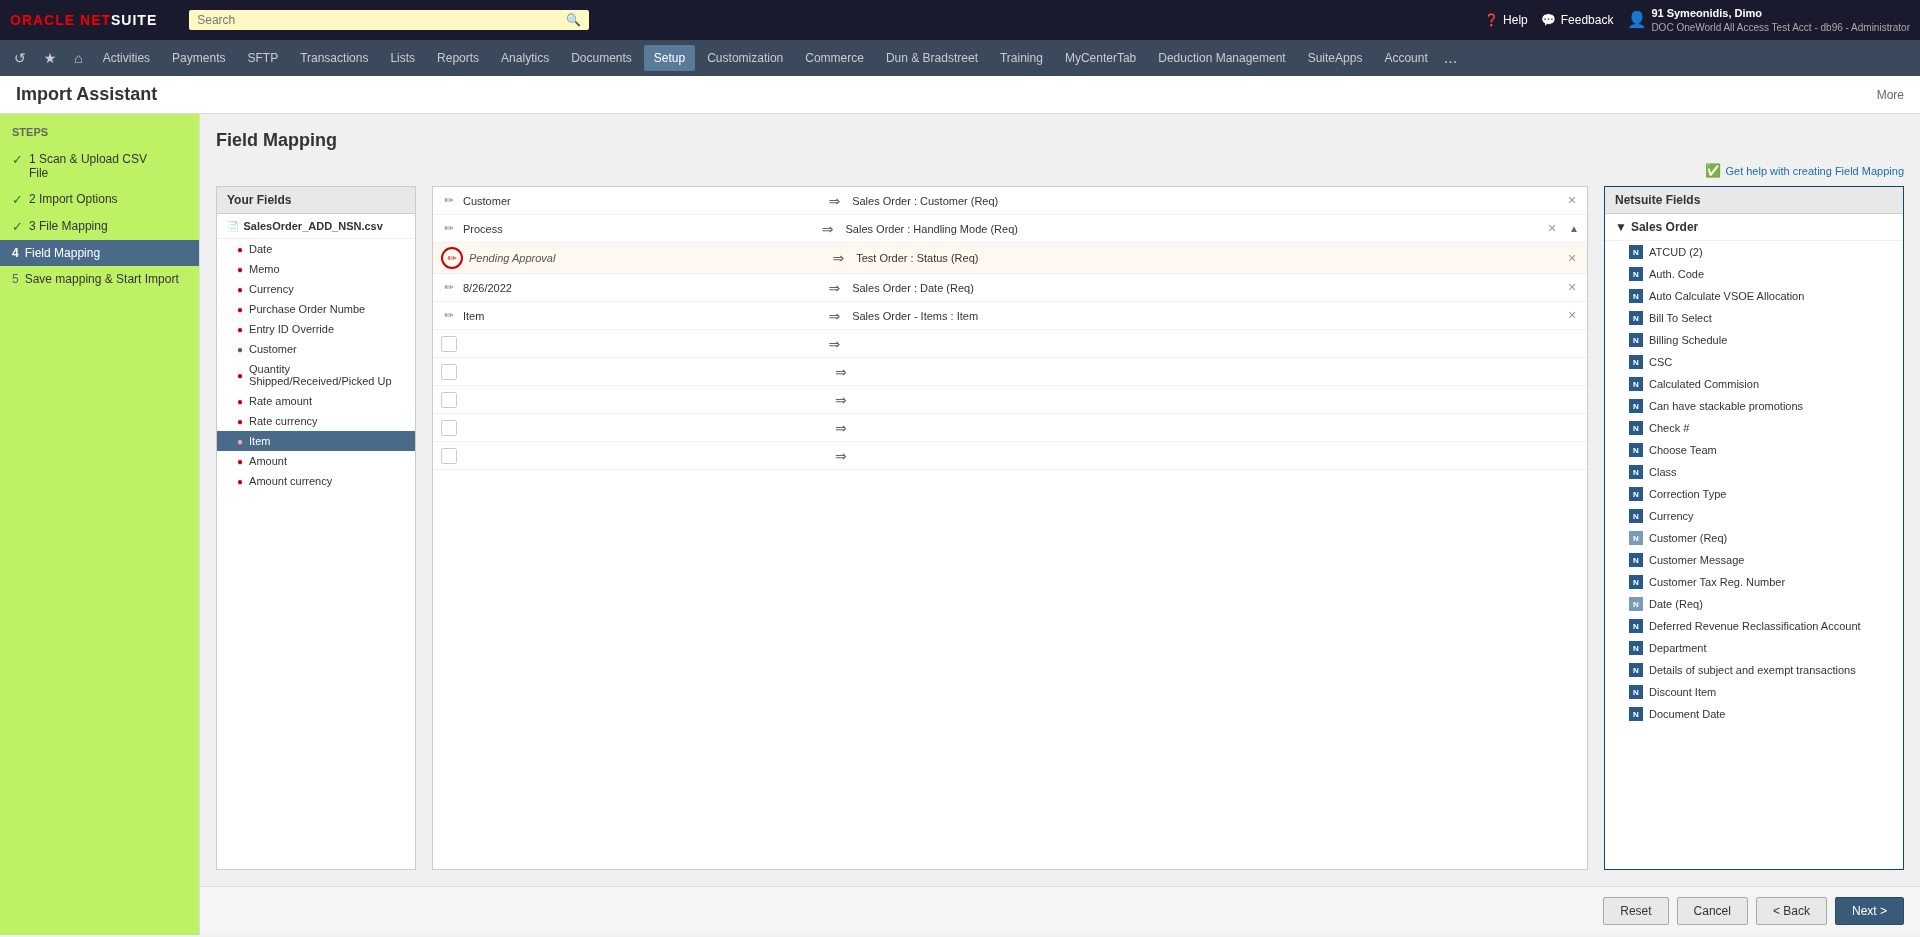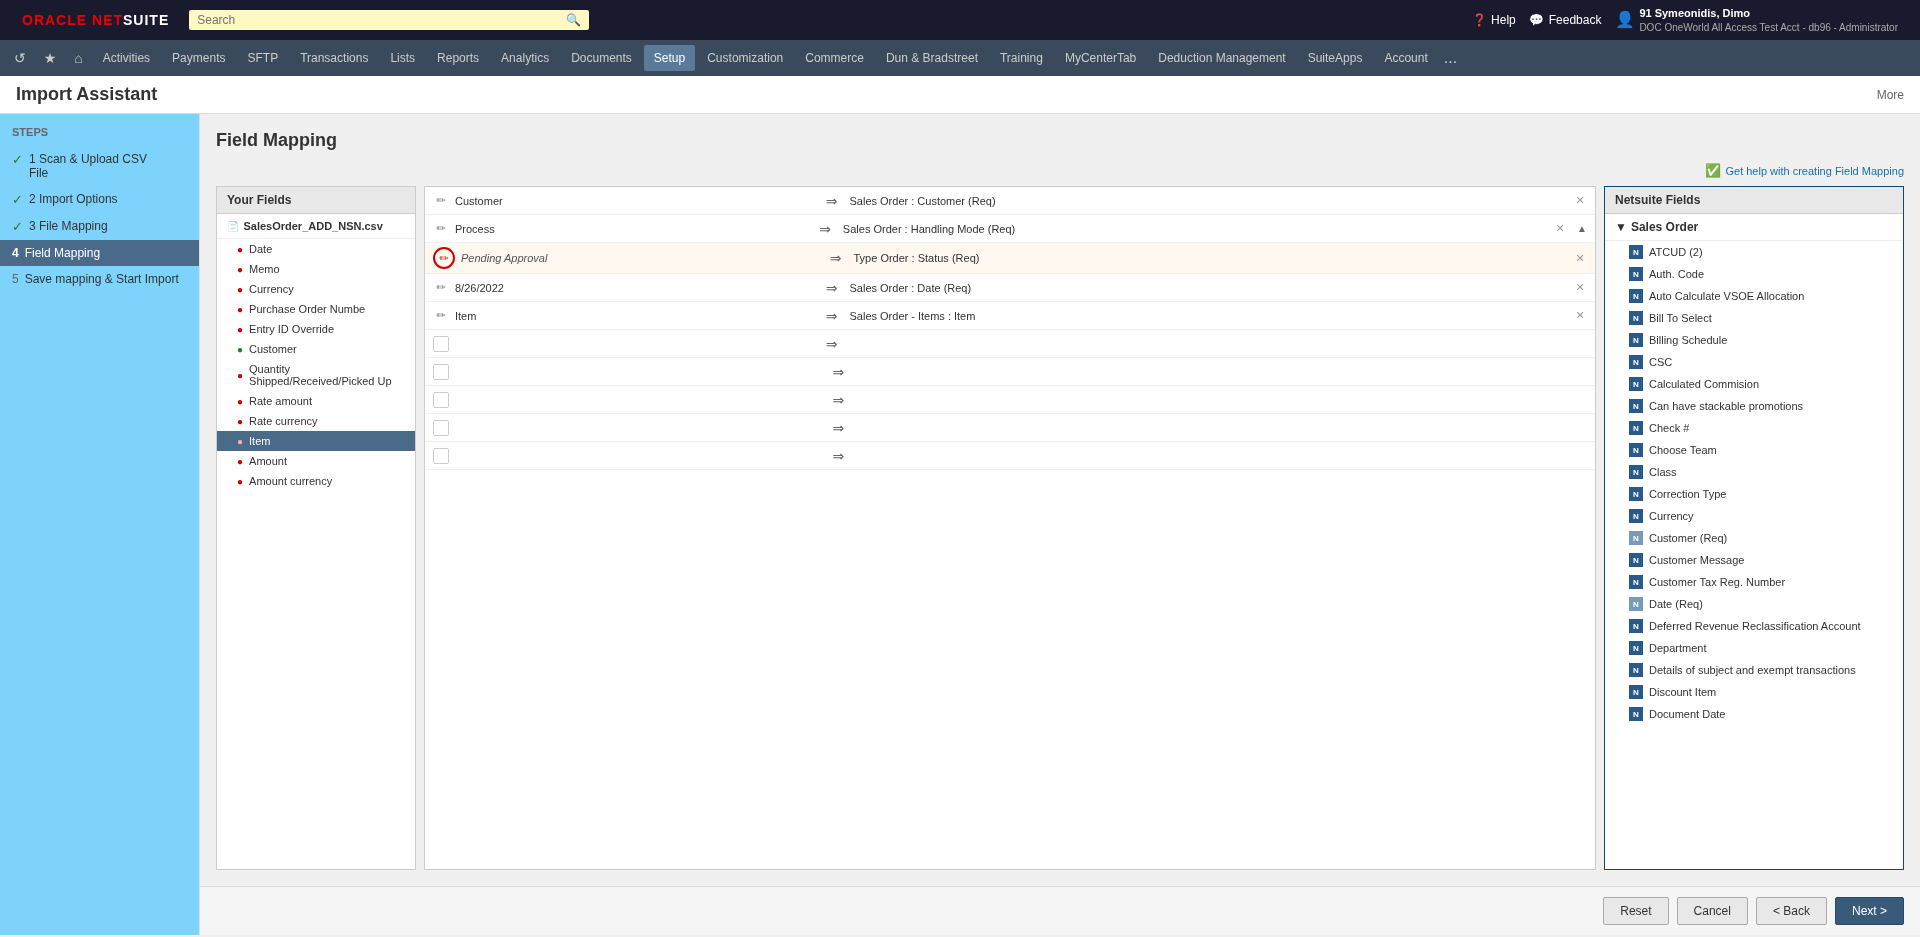--- a/index.html
+++ b/index.html
@@ -4,21 +4,22 @@
   <style>
     * { box-sizing: border-box; margin: 0; padding: 0; }
     body { font-family: Arial, sans-serif; font-size: 12px; background: #f0f0f0; color: #333; }
 
     
     .top-bar {
       background: #1a1a2e;
       display: flex;
       align-items: center;
       height: 40px;
-      padding: 0 22px;
+      padding: 0 10px;
+      gap: 12px;
     }
     .logo {
       color: white;
       font-size: 14px;
       font-weight: bold;
       letter-spacing: 1px;
       white-space: nowrap;
     }
     .logo span { color: #e00; }
     .search-bar {
@@ -112,21 +113,21 @@
     
     .main-layout {
       display: flex;
       height: calc(100vh - 40px - 36px - 40px - 60px);
       min-height: 500px;
     }
 
     
     .steps-sidebar {
       width: 200px;
-      background: #7dd3fc;
+      background: #bef264;
       border-right: 1px solid #ddd;
       padding: 12px 0;
       flex-shrink: 0;
     }
     .steps-label {
       font-size: 11px;
       font-weight: bold;
       color: #666;
       padding: 0 12px 8px;
       text-transform: uppercase;
@@ -174,21 +175,21 @@
       display: flex;
       align-items: center;
       justify-content: flex-end;
       gap: 4px;
     }
 
     
     .mapping-area {
       display: flex;
       flex: 1;
-      gap: 8px;
+      gap: 16px;
       overflow: hidden;
     }
 
     
     .your-fields-panel {
       width: 200px;
       flex-shrink: 0;
       border: 1px solid #ccc;
       background: white;
       overflow: auto;
@@ -542,21 +543,21 @@
               <div class="close-btn">✕</div>
               <div style="display:flex;flex-direction:column;gap:1px;margin-left:4px;">
                 <span style="cursor:pointer;color:#666;font-size:10px;">▲</span>
               </div>
             </div>
 
             <div class="mapping-row highlighted">
               <div class="edit-btn-circle">✏</div>
               <div class="field-from italic">Pending Approval</div>
               <div class="arrow">⇒</div>
-              <div class="field-to">Type Order : Status (Req)</div>
+              <div class="field-to">Test Order : Status (Req)</div>
               <div class="close-btn">✕</div>
             </div>
 
             <div class="mapping-row">
               <div class="edit-btn">✏</div>
               <div class="field-from">8/26/2022</div>
               <div class="arrow">⇒</div>
               <div class="field-to">Sales Order : Date (Req)</div>
               <div class="close-btn">✕</div>
             </div>

